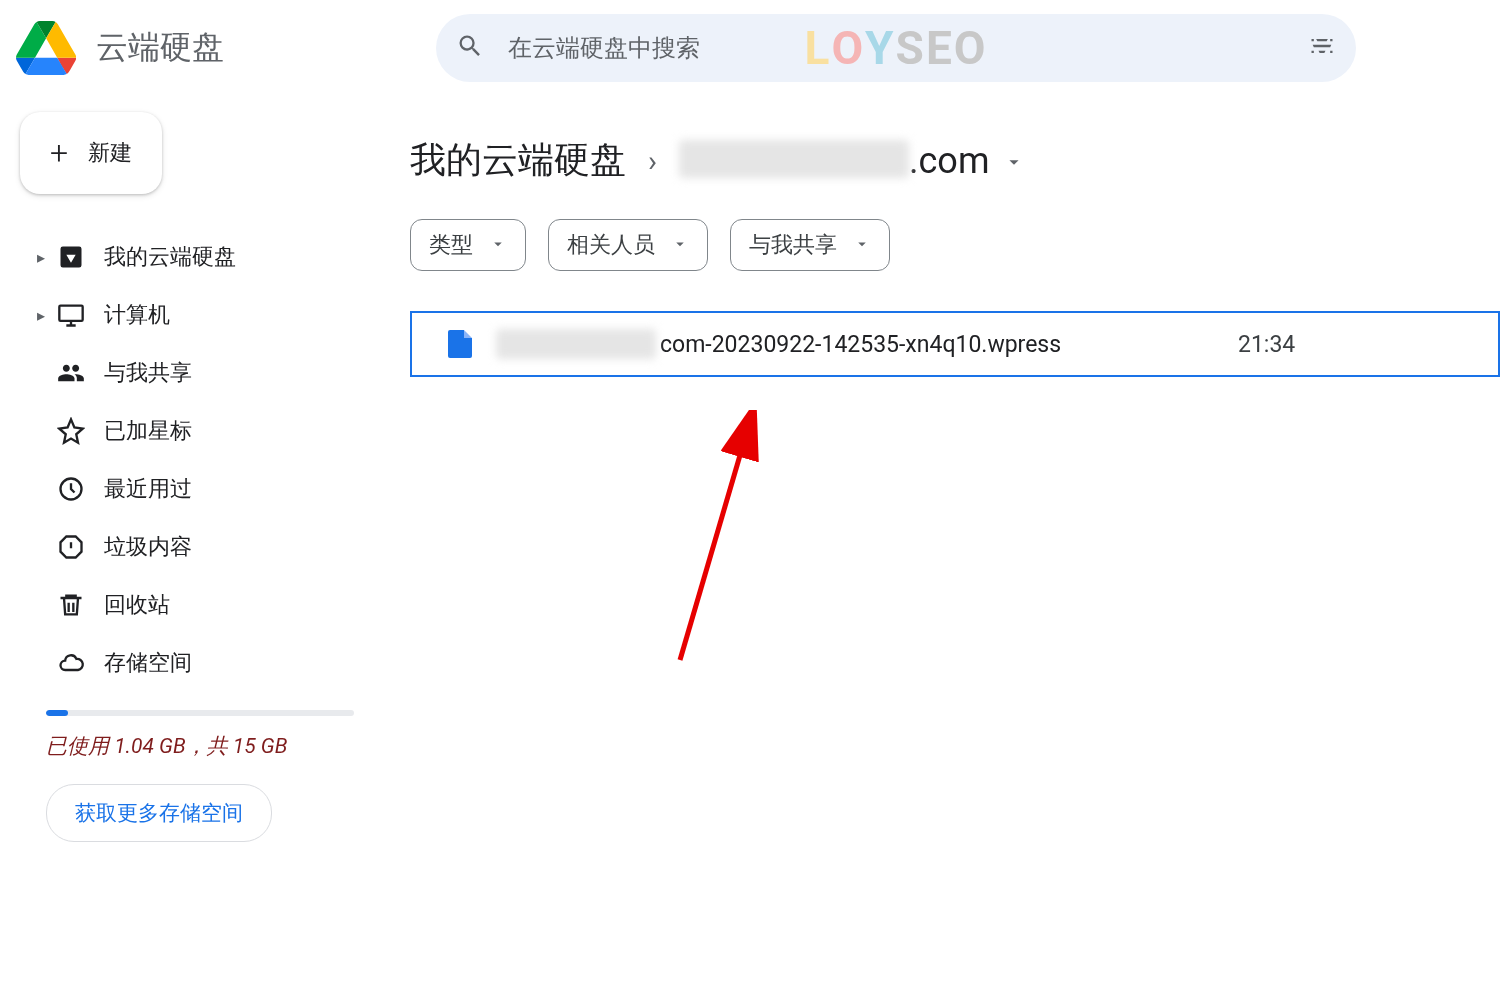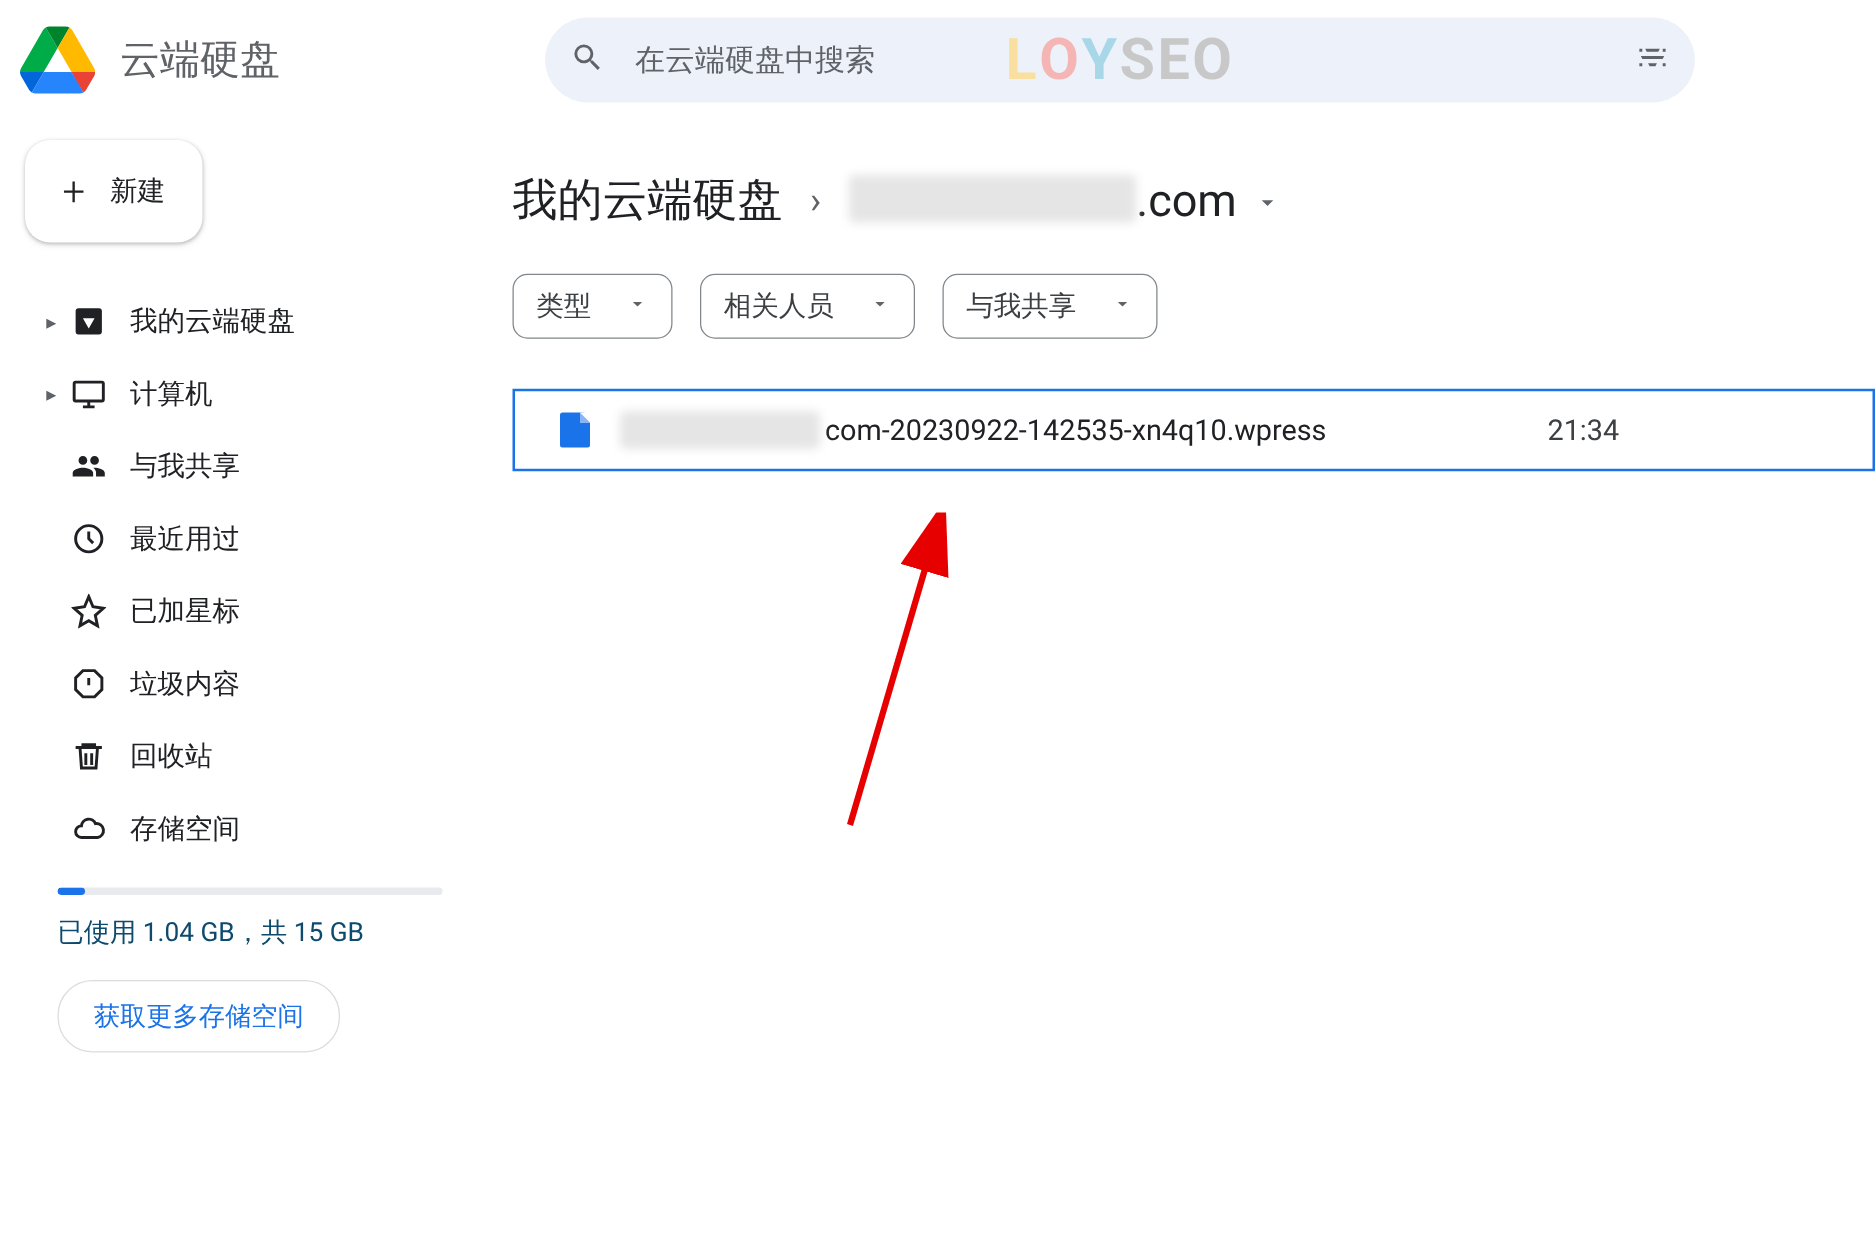--- a/index.html
+++ b/index.html
@@ -147,22 +147,23 @@
       overflow: hidden;
     }
     .storage-fill {
       height: 100%;
       width: 7%;
       background: #1a73e8;
       border-radius: 3px;
     }
     .storage-text {
       font-size: 21px;
-      color: #0c4a6e;
+      color: #7f1d1d;
       margin: 0 0 24px 26px;
+      font-style: italic;
     }
     .storage-button {
       display: inline-block;
       border: 1px solid #dadce0;
       border-radius: 28px;
       padding: 14px 28px;
       font-size: 21px;
       color: #1a73e8;
       background: #fff;
       cursor: pointer;
@@ -207,21 +208,20 @@
     .filter-chip {
       display: flex;
       align-items: center;
       border: 1px solid #80868b;
       border-radius: 12px;
       padding: 10px 18px;
       font-size: 22px;
       color: #3c4043;
       background: #fff;
       cursor: pointer;
-      gap: 12px;
     }
     .chip-caret {
       margin-left: 16px;
       color: #5f6368;
     }
     .table-header {
       display: flex;
       align-items: center;
       padding: 0 0 16px 0;
       font-size: 22px;
@@ -361,35 +361,35 @@
             <path d="M16 11c1.66 0 2.99-1.34 2.99-3S17.66 5 16 5s-3 1.34-3 3 1.34 3 3 3zm-8 0c1.66 0 2.99-1.34 2.99-3S9.66 5 8 5 5 6.34 5 8s1.34 3 3 3zm0 2c-2.33 0-7 1.17-7 3.5V19h14v-2.5C15 14.17 10.33 13 8 13zm8 0c-.29 0-.62.02-.97.05 1.16.84 1.97 1.97 1.97 3.45V19h6v-2.5c0-2.33-4.67-3.5-7-3.5z"></path>
           </svg>
       </span>
       <span class="nav-label">与我共享</span>
     </div>
 
     <div class="nav-item">
       <span class="nav-expand"></span>
       <span class="nav-icon">
         <svg viewBox="0 0 24 24" fill="none" stroke="currentColor" stroke-width="2">
+            <path d="M12 2l2.9 6.9L22 10l-5.5 4.8L18 22l-6-3.5L6 22l1.5-7.2L2 10l7.1-1.1z"></path>
+          </svg>
+      </span>
+      <span class="nav-label">已加星标</span>
+    </div>
+
+    <div class="nav-item">
+      <span class="nav-expand"></span>
+      <span class="nav-icon">
+        <svg viewBox="0 0 24 24" fill="none" stroke="currentColor" stroke-width="2">
             <circle cx="12" cy="12" r="9"></circle>
             <path d="M12 7v5l3 3"></path>
           </svg>
       </span>
       <span class="nav-label">最近用过</span>
-    </div>
-
-    <div class="nav-item">
-      <span class="nav-expand"></span>
-      <span class="nav-icon">
-        <svg viewBox="0 0 24 24" fill="none" stroke="currentColor" stroke-width="2">
-            <path d="M12 2l2.9 6.9L22 10l-5.5 4.8L18 22l-6-3.5L6 22l1.5-7.2L2 10l7.1-1.1z"></path>
-          </svg>
-      </span>
-      <span class="nav-label">已加星标</span>
     </div>
 
     <div class="nav-item">
       <span class="nav-expand"></span>
       <span class="nav-icon">
         <svg viewBox="0 0 24 24" fill="none" stroke="currentColor" stroke-width="2">
             <path d="M8 3h8l5 5v8l-5 5H8l-5-5V8z"></path>
             <path d="M12 8v5M12 16h.01"></path>
           </svg>
       </span>

